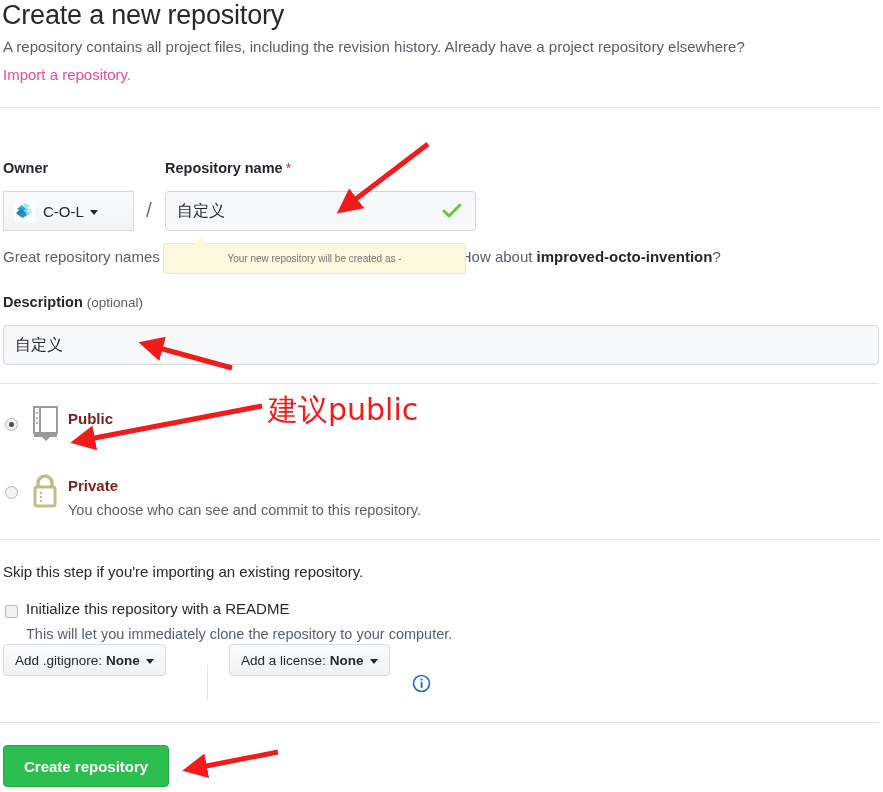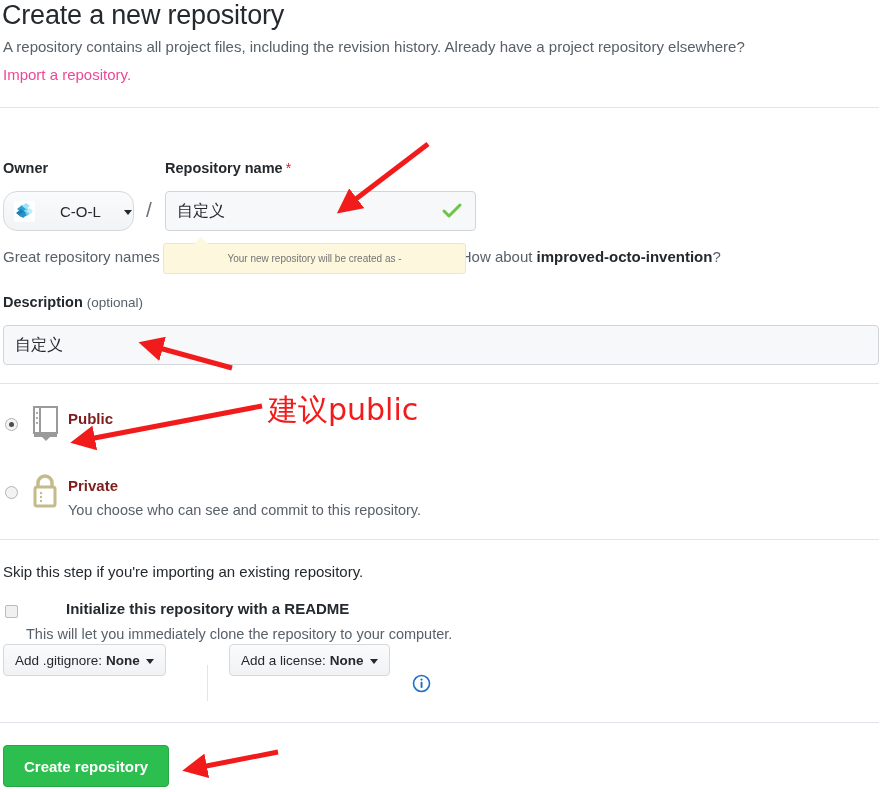--- a/index.html
+++ b/index.html
@@ -75,27 +75,26 @@
     font-size: 14px;
     margin-left: 3px;
   }
 
   .owner-select {
     position: absolute;
     left: 3px; top: 191px;
     width: 131px; height: 40px;
     box-sizing: border-box;
     border: 1px solid #d6d9dc;
-    border-radius: 14px;
+    border-radius: 0;
     background: linear-gradient(#fafbfc, #f2f3f5);
     display: flex;
     align-items: center;
     padding-left: 10px;
     cursor: pointer;
-    gap: 17px;
   }
   .avatar {
     width: 21px; height: 21px;
     border-radius: 3px;
     flex: none;
     margin-right: 8px;
     position: relative;
     overflow: hidden;
     background: #ffffff;
   }
@@ -293,23 +292,22 @@
     box-sizing: border-box;
     border: 1px solid #b9bcbf;
     border-radius: 2px;
     background: #f0f0f0;
     cursor: pointer;
   }
   .readme-title {
     position: absolute;
     left: 26px; top: 600px;
     font-size: 15px;
-    font-weight: bold;
-    color: #24292e;
-    margin-left: 40px;
+    font-weight: normal;
+    color: #24292e;
   }
   .readme-desc {
     position: absolute;
     left: 26px; top: 626px;
     font-size: 14.5px;
     color: #586069;
   }
 
   
   .btn-select {

